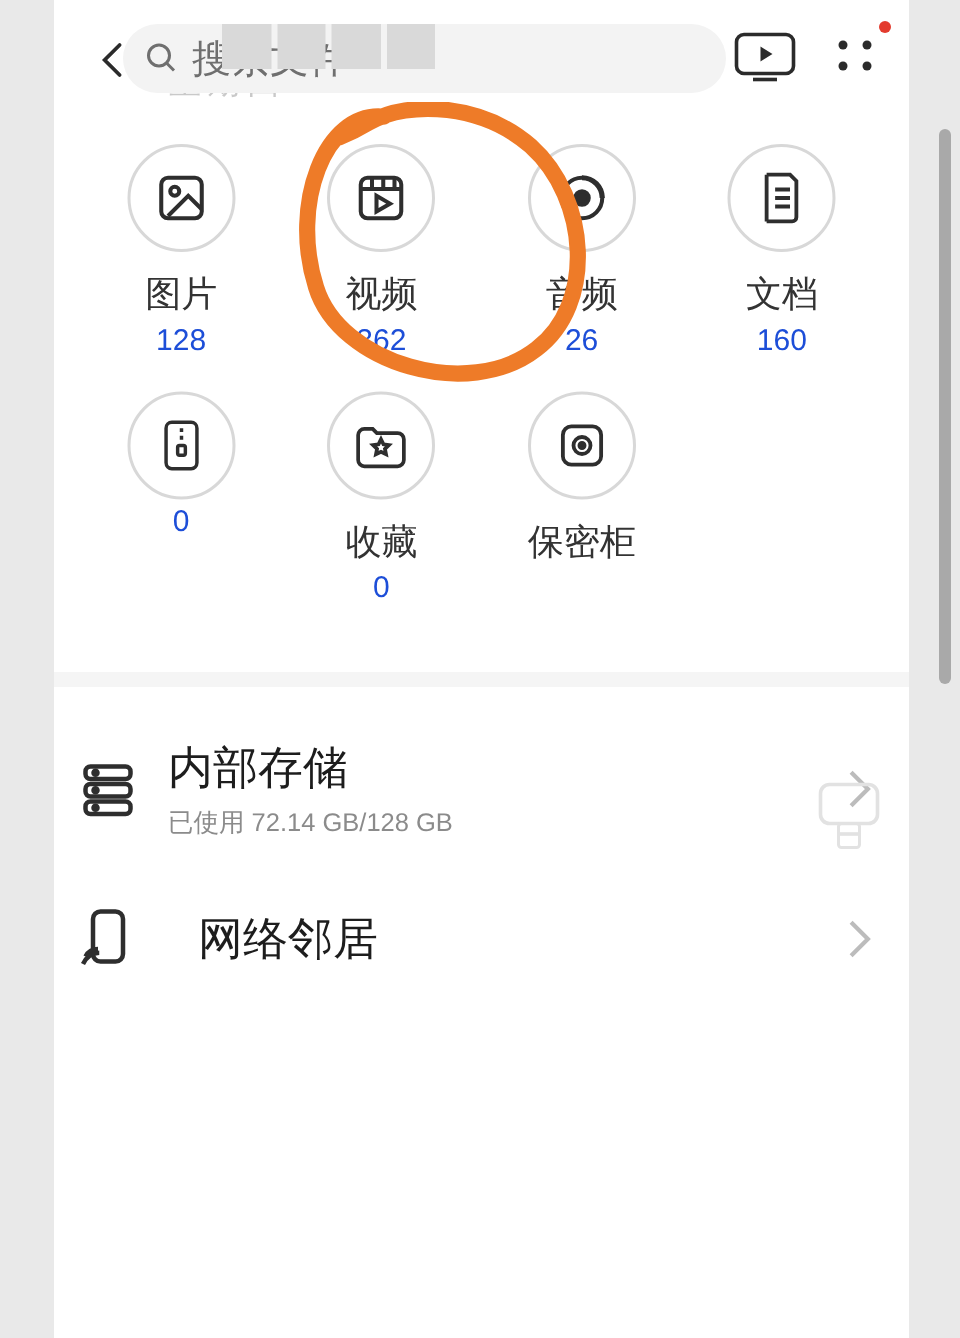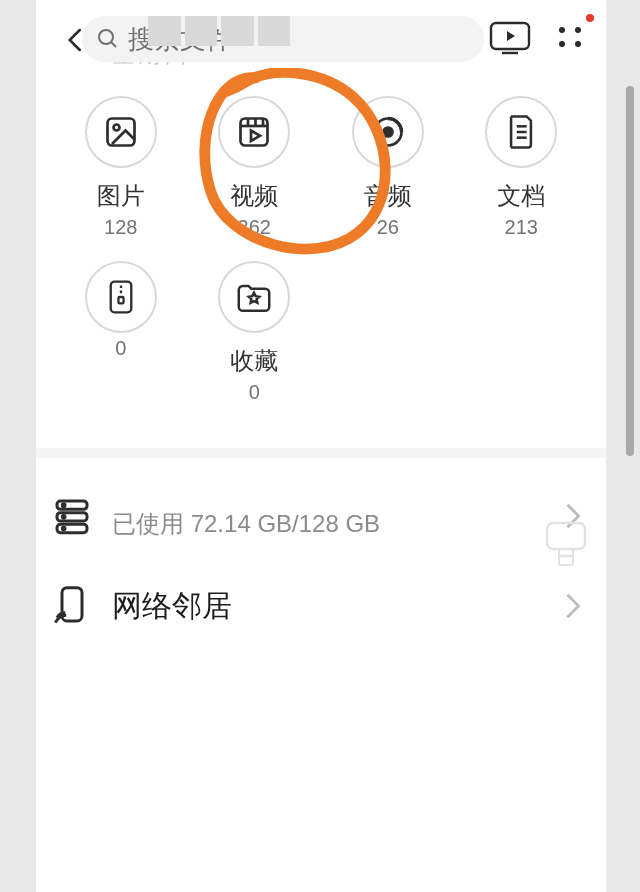--- a/index.html
+++ b/index.html
@@ -126,21 +126,21 @@
     color:#2e2e2e;
   }
   .cat .lbl{
     margin-top:12px;
     font-size:24px;
     color:#333;
   }
   .cat .cnt{
     margin-top:4px;
     font-size:20px;
-    color:#737373;
+    color:#1d4ed8;
   }
 
   
   .list{
     margin-top:44px;
     border-top:10px solid #f5f5f5;
     padding-top:24px;
   }
   .row{
     display:flex;
@@ -151,26 +151,26 @@
   .row .ricn{
     width:60px;
     display:flex;align-items:center;justify-content:flex-start;
     color:#2e2e2e;
   }
   .row .texts{
     flex:1;
     display:flex;flex-direction:column;
   }
   .row .t1{font-size:30px;color:#1d1d1d;font-weight:500;}
-  .row .t2{font-size:24px;color:#8b8b8b;margin-top:16px;}
+  .row .t2{font-size:17px;color:#8b8b8b;margin-top:4px;}
   .row .chev{
     color:#bcbcbc;
     font-size:28px;
   }
-  .row2{margin-top:24px;}
+  .row2{margin-top:24px;gap:20px;}
 
   
   .hand-circle{
     position:absolute;
     left:160px;
     top:68px;
     width:198px;
     height:196px;
     pointer-events:none;
   }
@@ -300,21 +300,21 @@
         <svg width="34" height="38" viewBox="0 0 24 26" fill="none" stroke="currentColor" stroke-width="1.8">
           <path d="M5 2h11l3 3v17a2 2 0 0 1-2 2H5"></path>
               <path d="M5 2v22"></path>
               <line x1="9" y1="9" x2="16" y2="9"></line>
           <line x1="9" y1="13" x2="16" y2="13"></line>
               <line x1="9" y1="17" x2="16" y2="17"></line>
         </svg>
           </span>
         </div>
       <div class="lbl">文档</div>
-      <div class="cnt">213</div>
+      <div class="cnt">160</div>
     </div>
 
     <div class="cat">
       <div class="circ">
           <span>
         <svg width="32" height="36" viewBox="0 0 24 28" fill="none" stroke="currentColor" stroke-width="1.8">
           <rect x="4" y="2" width="16" height="24" rx="3"></rect>
               <line x1="12" y1="5" x2="12" y2="13" stroke-dasharray="2 2"></line>
           <rect x="10" y="14" width="4" height="5" rx="1"></rect>
         </svg>
@@ -330,37 +330,51 @@
         <svg width="36" height="32" viewBox="0 0 26 22" fill="none" stroke="currentColor" stroke-width="1.8">
           <path d="M2 6a3 3 0 0 1 3-3h4l2 2h10a3 3 0 0 1 3 3v10a3 3 0 0 1-3 3H5a3 3 0 0 1-3-3z"></path>
           <path d="M13 8l1.2 2.4 2.6.4-1.9 1.8.5 2.6L13 14l-2.4 1.2.5-2.6-1.9-1.8 2.6-.4z"></path>
         </svg>
           </span>
         </div>
       <div class="lbl">收藏</div>
       <div class="cnt">0</div>
     </div>
 
+    <div class="cat">
+      <div class="circ">
+          <span>
+        <svg width="34" height="34" viewBox="0 0 24 24" fill="none" stroke="currentColor" stroke-width="1.8">
+          <rect x="3" y="3" width="18" height="18" rx="4"></rect>
+              <circle cx="12" cy="12" r="4"></circle>
+              <circle cx="12" cy="12" r="1.2" fill="currentColor"></circle>
+        </svg>
+          </span>
+        </div>
+      <div class="lbl">保密柜</div>
+      <div class="cnt hidden"></div>
+    </div>
 
   </div>
 
   <div class="list">
 
     <div class="row">
       <div class="ricn">
         <svg width="40" height="40" viewBox="0 0 24 24" fill="none" stroke="currentColor" stroke-width="1.8">
           <rect x="3" y="3" width="18" height="5" rx="2"></rect>
             <rect x="3" y="10" width="18" height="5" rx="2"></rect>
             <rect x="3" y="17" width="18" height="5" rx="2"></rect>
           <circle cx="7" cy="5.5" r="0.8" fill="currentColor"></circle>
             <circle cx="7" cy="12.5" r="0.8" fill="currentColor"></circle>
             <circle cx="7" cy="19.5" r="0.8" fill="currentColor"></circle>
         </svg>
       </div>
       <div class="texts">
+        <span class="t1">内部存储</span>
         <span class="t2">已使用 72.14 GB/128 GB</span>
       </div>
       <span class="chev">
         <svg width="18" height="28" viewBox="0 0 12 20" fill="none" stroke="currentColor" stroke-width="2">
             <polyline points="2 2 10 10 2 18"></polyline>
           </svg>
       </span>
     </div>
 
     <div class="row row2">

